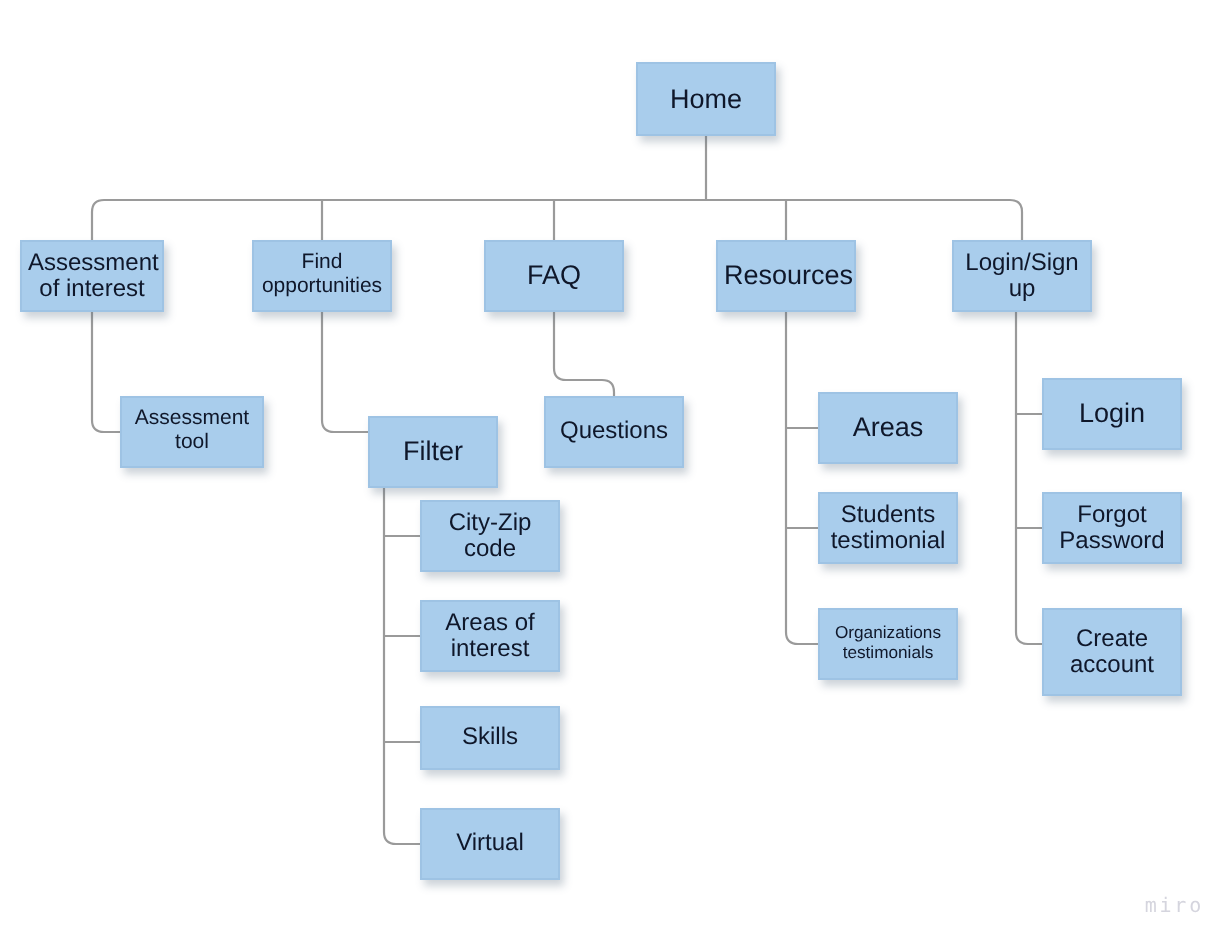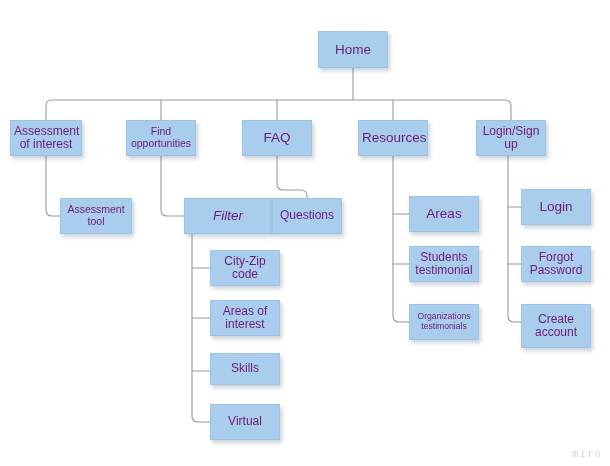--- a/index.html
+++ b/index.html
@@ -20,21 +20,21 @@
     left: 0;
     top: 0;
     width: 610px;
     height: 466px;
   }
   .node {
     position: absolute;
     box-sizing: border-box;
     background: #a9cdec;
     border: 1px solid #9ec3e4;
-    color: #701a75;
+    color: #0f172a;
     display: flex;
     align-items: center;
     justify-content: center;
     text-align: center;
     line-height: 1.12;
     padding: 2px 3px;
     box-shadow: 2px 3px 4px rgba(90, 110, 130, 0.30);
     z-index: 2;
   }
   .node .label {
@@ -113,21 +113,21 @@
         <span class="label">Resources</span>
       </div>
       <div class="node fs-md" style="left: 476px; top: 120px; width: 70px; height: 36px;">
         <span class="label">Login/Sign
 up</span>
       </div>
       <div class="node fs-sm" style="left: 60px; top: 198px; width: 72px; height: 36px;">
         <span class="label">Assessment
 tool</span>
       </div>
-      <div class="node fs-lg" style="left: 184px; top: 198px; width: 88px; height: 36px; font-style: italic;">
+      <div class="node fs-lg" style="left: 184px; top: 208px; width: 65px; height: 36px;">
         <span class="label">Filter</span>
       </div>
       <div class="node fs-md" style="left: 272px; top: 198px; width: 70px; height: 36px;">
         <span class="label">Questions</span>
       </div>
       <div class="node fs-lg" style="left: 409px; top: 196px; width: 70px; height: 36px;">
         <span class="label">Areas</span>
       </div>
       <div class="node fs-md" style="left: 409px; top: 246px; width: 70px; height: 36px;">
         <span class="label">Students

